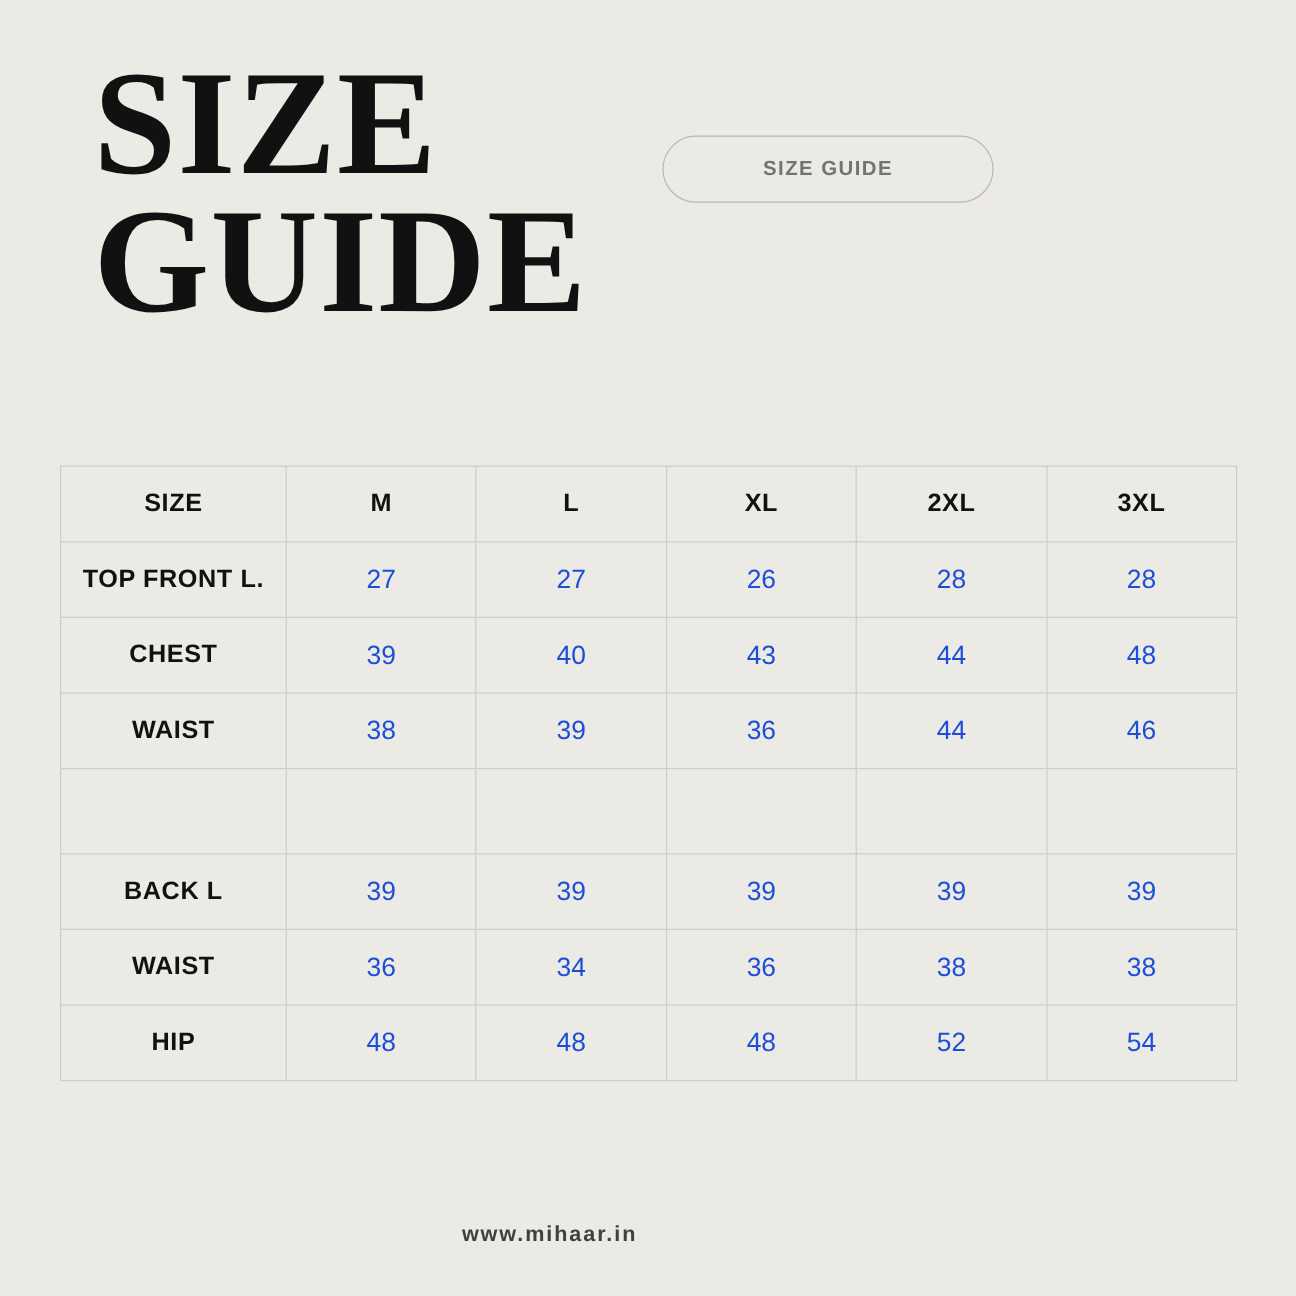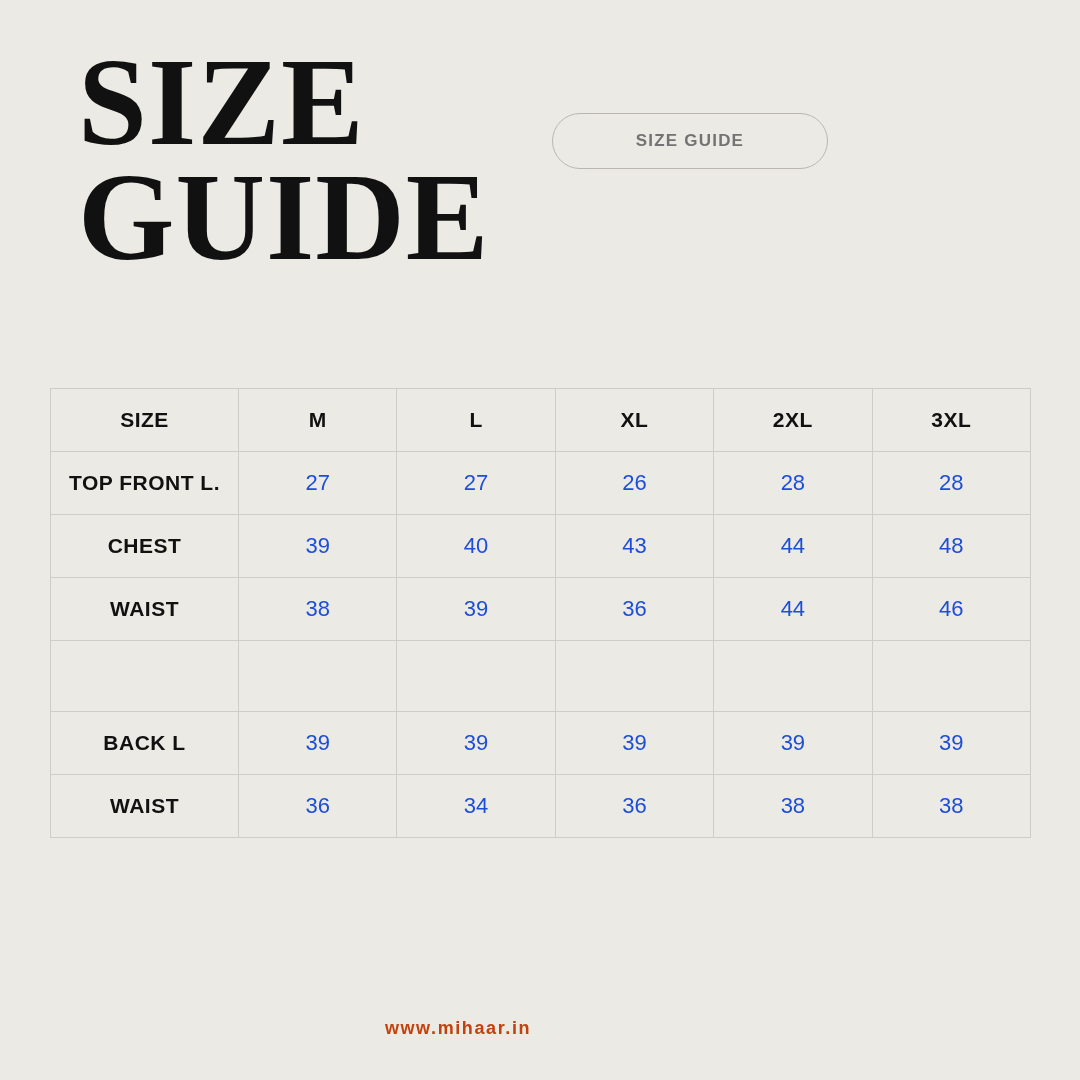--- a/index.html
+++ b/index.html
@@ -115,21 +115,21 @@
   
   .footer {
     position: absolute;
     left: 0;
     right: 0;
     top: 1018px;
     text-align: center;
     font-size: 18px;
     font-weight: 700;
     letter-spacing: 1.6px;
-    color: #c2410c;
+    color: #404040;
   }
 </style>
 </head>
 <body>
 
 <div class="page">
 
   <div class="title-block">
     <div class="title-line">SIZE</div>
     <div class="title-line second">GUIDE</div>
@@ -207,19 +207,27 @@
 
         <tr>
           <td class="row-label">WAIST</td>
           <td class="value">36</td>
           <td class="value">34</td>
           <td class="value">36</td>
           <td class="value">38</td>
           <td class="value">38</td>
         </tr>
 
+        <tr>
+          <td class="row-label">HIP</td>
+          <td class="value">48</td>
+          <td class="value">48</td>
+          <td class="value">48</td>
+          <td class="value">52</td>
+          <td class="value">54</td>
+        </tr>
       </tbody>
     </table>
   </div>
 
   <div class="footer">www.mihaar.in</div>
 
 </div>
 
 </body></html>

